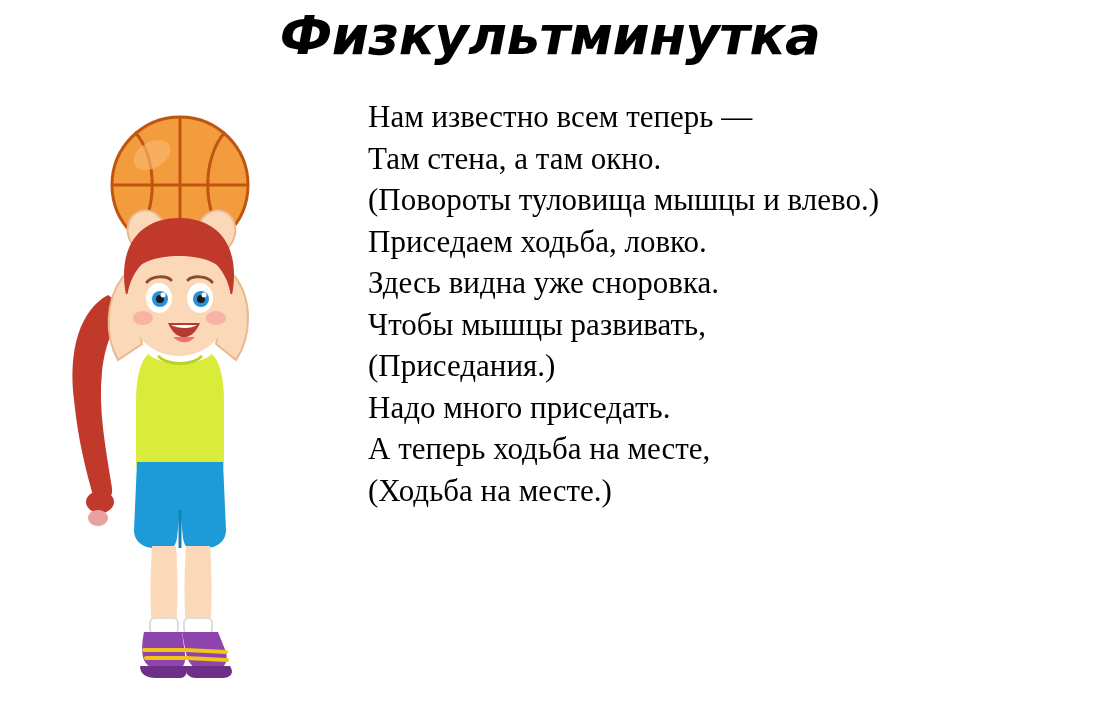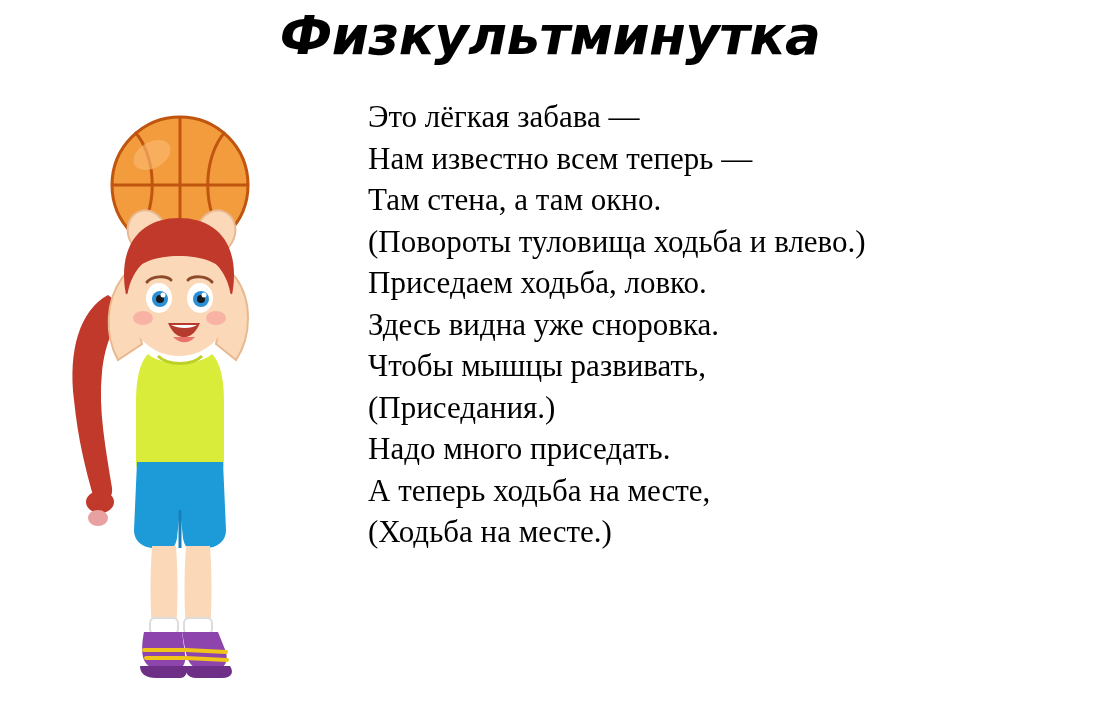--- a/index.html
+++ b/index.html
@@ -148,24 +148,23 @@
         <path d="M142 522 C146 542 146 556 158 558 L178 558 C186 558 188 550 186 542 L178 522 Z" fill="#8e44ad"></path>
         <path d="M104 540 L144 540 M106 548 L144 548" stroke="#f0c419" stroke-width="4" fill="none" stroke-linecap="round"></path>
         <path d="M146 540 L186 542 M146 548 L187 550" stroke="#f0c419" stroke-width="4" fill="none" stroke-linecap="round"></path>
         <path d="M100 556 C100 564 106 568 116 568 L140 568 C146 568 148 562 146 556 Z" fill="#6d3086"></path>
         <path d="M146 556 C144 562 148 568 156 568 L182 568 C192 568 194 562 190 556 Z" fill="#6d3086"></path>
       </g>
     </svg>
   </div>
 
   <div class="poem">
-    <div class="poem-line">Это лёгкая забава —</div>
     <div class="poem-line">Нам известно всем теперь —</div>
     <div class="poem-line">Там стена, а там окно.</div>
-    <div class="poem-line">(Повороты туловища ходьба и влево.)</div>
+    <div class="poem-line">(Повороты туловища мышцы и влево.)</div>
     <div class="poem-line">Приседаем ходьба, ловко.</div>
     <div class="poem-line">Здесь видна уже сноровка.</div>
     <div class="poem-line">Чтобы мышцы развивать,</div>
     <div class="poem-line">(Приседания.)</div>
     <div class="poem-line">Надо много приседать.</div>
     <div class="poem-line">А теперь ходьба на месте,</div>
     <div class="poem-line">(Ходьба на месте.)</div>
   </div>
 
 </div>

